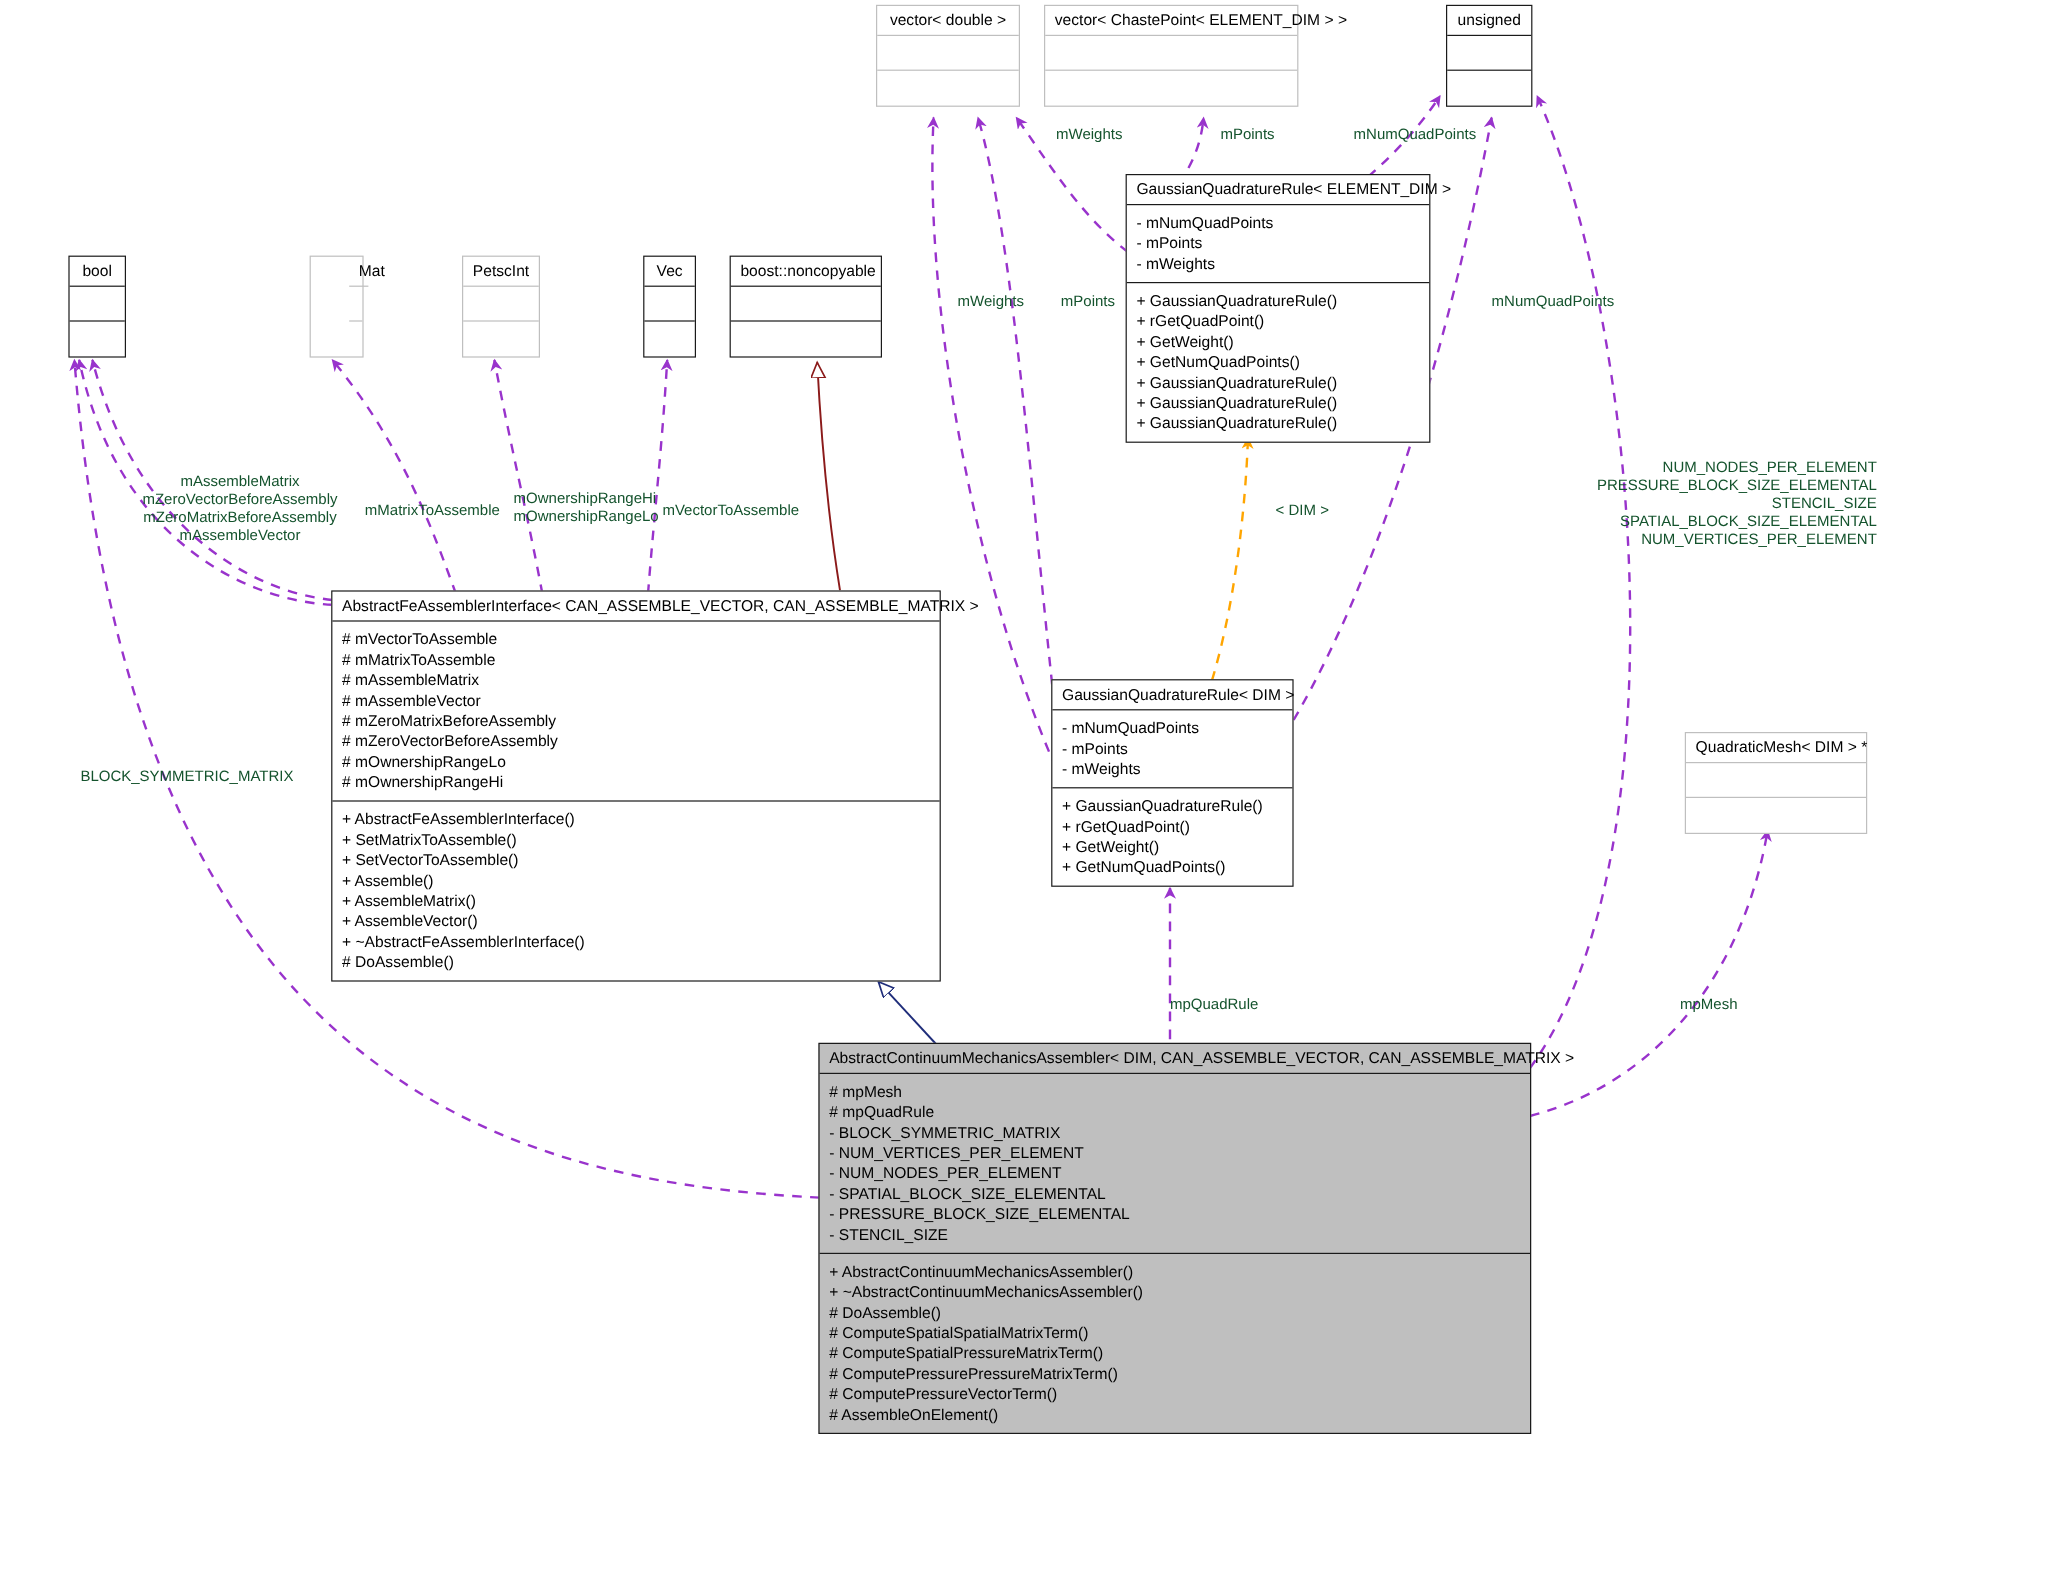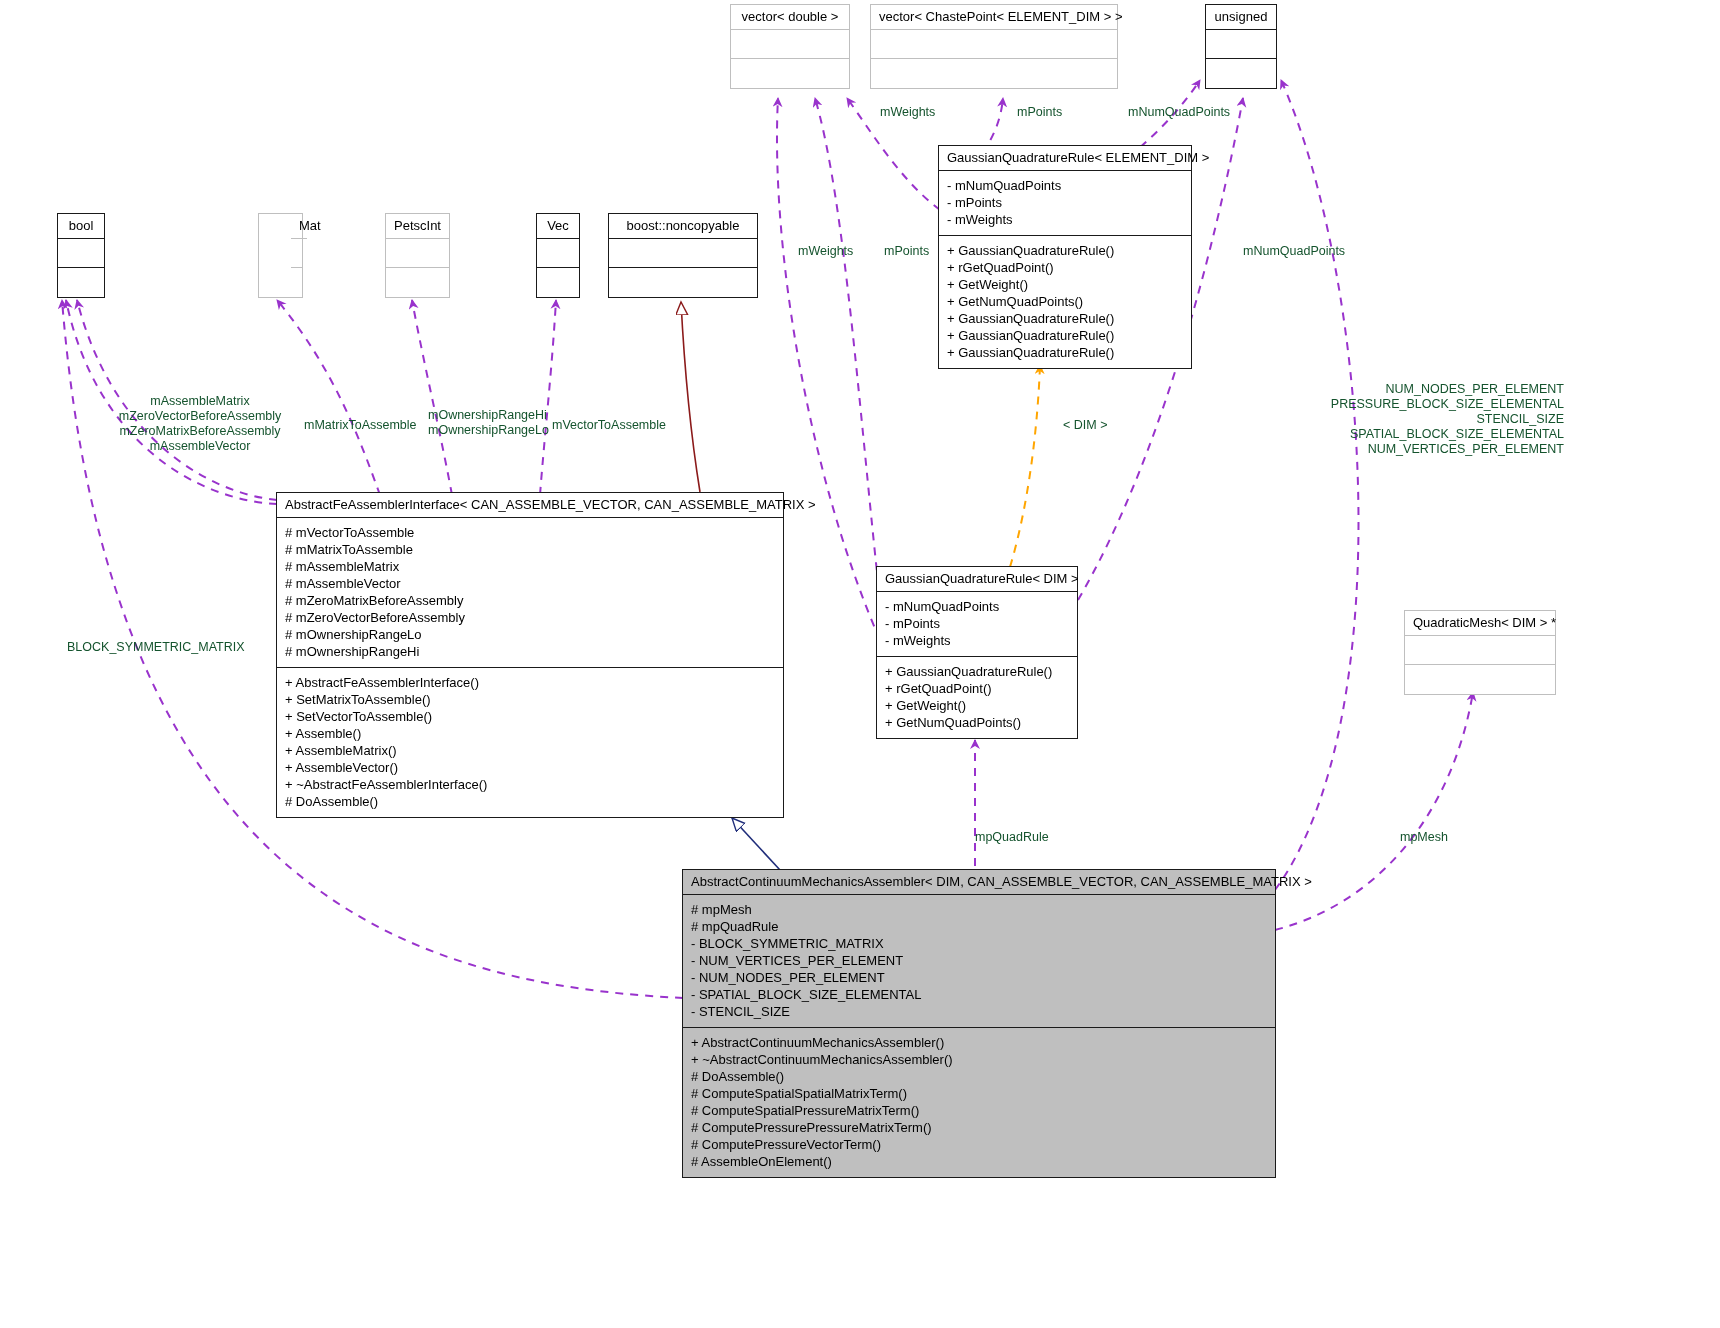--- a/index.html
+++ b/index.html
@@ -138,21 +138,21 @@
       <path d="M700,492 C690,430 684,360 681,302"></path>
     </g>
   </svg>
 
   <div class="node grayborder" style="left:730px; top:4px; width:120px;">
     <div class="title">vector&lt; double &gt;</div>
     <div class="compartment empty sep"></div>
     <div class="compartment empty"></div>
   </div>
 
-  <div class="node grayborder" style="left:870px; top:4px; width:248px;">
+  <div class="node grayborder" style="left:870px; top:4px; width:212px;">
     <div class="title">vector&lt; ChastePoint&lt; ELEMENT_DIM &gt; &gt;</div>
     <div class="compartment empty sep"></div>
     <div class="compartment empty"></div>
   </div>
 
   <div class="node blackborder" style="left:1205px; top:4px; width:72px;">
     <div class="title">unsigned</div>
     <div class="compartment empty sep"></div>
     <div class="compartment empty"></div>
   </div>
@@ -174,21 +174,21 @@
     <div class="compartment empty sep"></div>
     <div class="compartment empty"></div>
   </div>
 
   <div class="node blackborder" style="left:536px; top:213px; width:44px;">
     <div class="title">Vec</div>
     <div class="compartment empty sep"></div>
     <div class="compartment empty"></div>
   </div>
 
-  <div class="node blackborder" style="left:608px; top:213px; width:150px;">
+  <div class="node blackborder" style="left:608px; top:213px; width:127px;">
     <div class="title">boost::noncopyable</div>
     <div class="compartment empty sep"></div>
     <div class="compartment empty"></div>
   </div>
 
   <div class="node blackborder" style="left:938px; top:145px; width:254px;">
     <div class="title">GaussianQuadratureRule&lt; ELEMENT_DIM &gt;</div>
     <div class="compartment sep">
       <div class="row">- mNumQuadPoints</div>
       <div class="row">- mPoints</div>
@@ -252,20 +252,21 @@
 
   <div class="node blackborder filled" style="left:682px; top:869px; width:594px;">
     <div class="title">AbstractContinuumMechanicsAssembler&lt; DIM, CAN_ASSEMBLE_VECTOR, CAN_ASSEMBLE_MATRIX &gt;</div>
     <div class="compartment sep">
       <div class="row"># mpMesh</div>
       <div class="row"># mpQuadRule</div>
       <div class="row">- BLOCK_SYMMETRIC_MATRIX</div>
       <div class="row">- NUM_VERTICES_PER_ELEMENT</div>
       <div class="row">- NUM_NODES_PER_ELEMENT</div>
       <div class="row">- SPATIAL_BLOCK_SIZE_ELEMENTAL</div>
+      <div class="row">- PRESSURE_BLOCK_SIZE_ELEMENTAL</div>
       <div class="row">- STENCIL_SIZE</div>
     </div>
     <div class="compartment">
       <div class="row">+ AbstractContinuumMechanicsAssembler()</div>
       <div class="row">+ ~AbstractContinuumMechanicsAssembler()</div>
       <div class="row"># DoAssemble()</div>
       <div class="row"># ComputeSpatialSpatialMatrixTerm()</div>
       <div class="row"># ComputeSpatialPressureMatrixTerm()</div>
       <div class="row"># ComputePressurePressureMatrixTerm()</div>
       <div class="row"># ComputePressureVectorTerm()</div>

